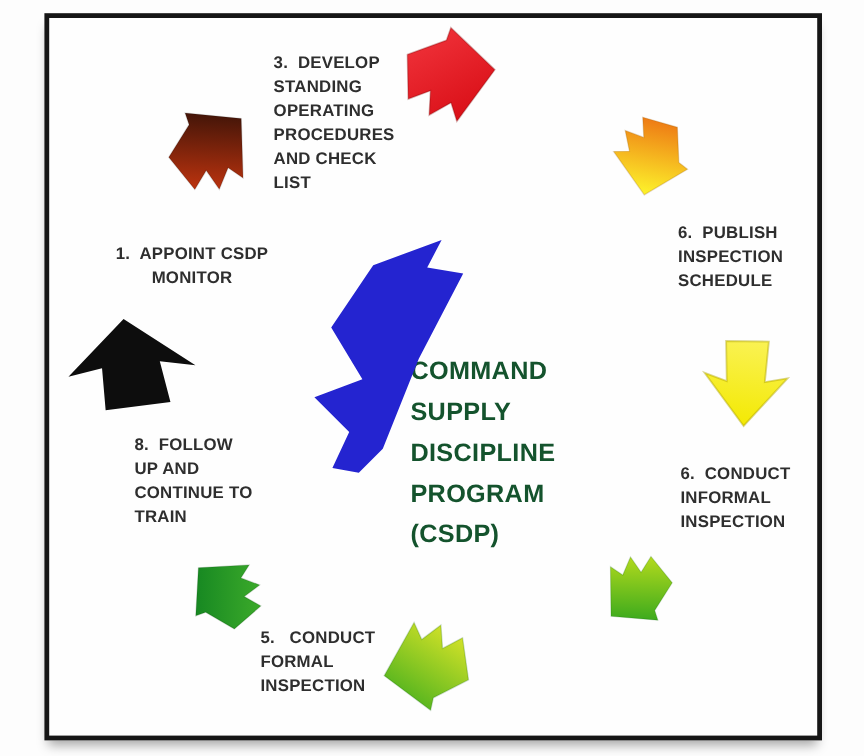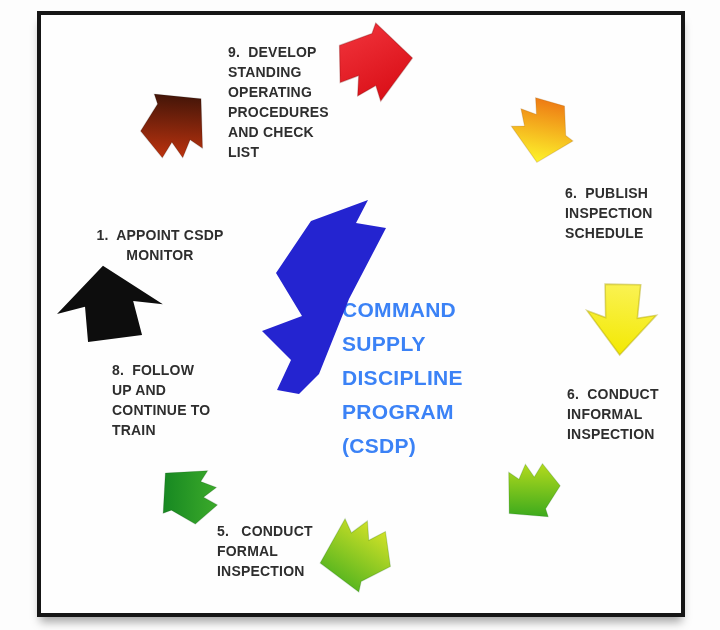--- a/index.html
+++ b/index.html
@@ -15,34 +15,34 @@
   }
   .step{
     position:absolute;
     font-size:14px;line-height:20px;font-weight:bold;
     color:#2e2e2e;white-space:pre-wrap;letter-spacing:0.2px;
   }
   .step.centered{text-align:center;}
   .title{
     position:absolute;left:342px;top:293px;width:170px;
     font-size:21px;line-height:34px;font-weight:bold;
-    color:#3b82f6;white-space:pre-wrap;letter-spacing:0.3px;
+    color:#14532d;white-space:pre-wrap;letter-spacing:0.3px;
   }
   svg.arrow{position:absolute;overflow:visible;}
   svg.burst{position:absolute;left:259px;top:197px;}
 </style>
 </head>
 <body>
 
 <div class="canvas">
   <div class="frame"></div>
 
-  <div class="step centered" style="left:93px;top:201px;width:134px;margin-top:24px;">1.  APPOINT CSDP
+  <div class="step centered" style="left:93px;top:201px;width:134px;">1.  APPOINT CSDP
 MONITOR</div>
-  <div class="step" style="left:228px;top:42px;width:110px;">9.  DEVELOP
+  <div class="step" style="left:228px;top:42px;width:110px;">3.  DEVELOP
 STANDING
 OPERATING
 PROCEDURES
 AND CHECK
 LIST</div>
   <div class="step" style="left:565px;top:183px;width:100px;">6.  PUBLISH
 INSPECTION
 SCHEDULE</div>
   <div class="step" style="left:567px;top:384px;width:105px;">6.  CONDUCT
 INFORMAL

